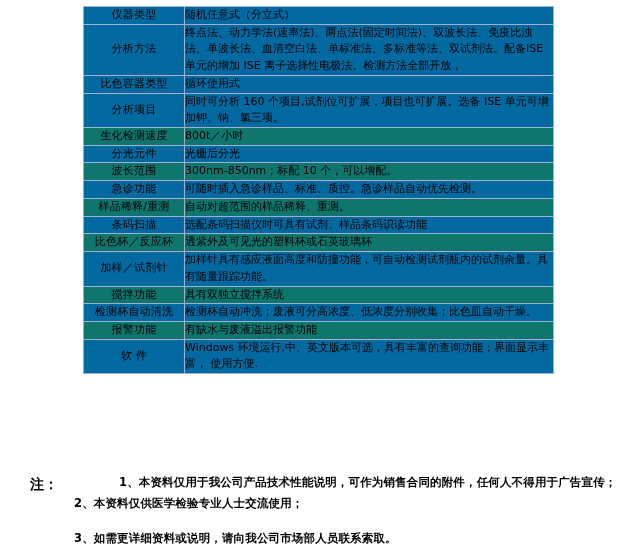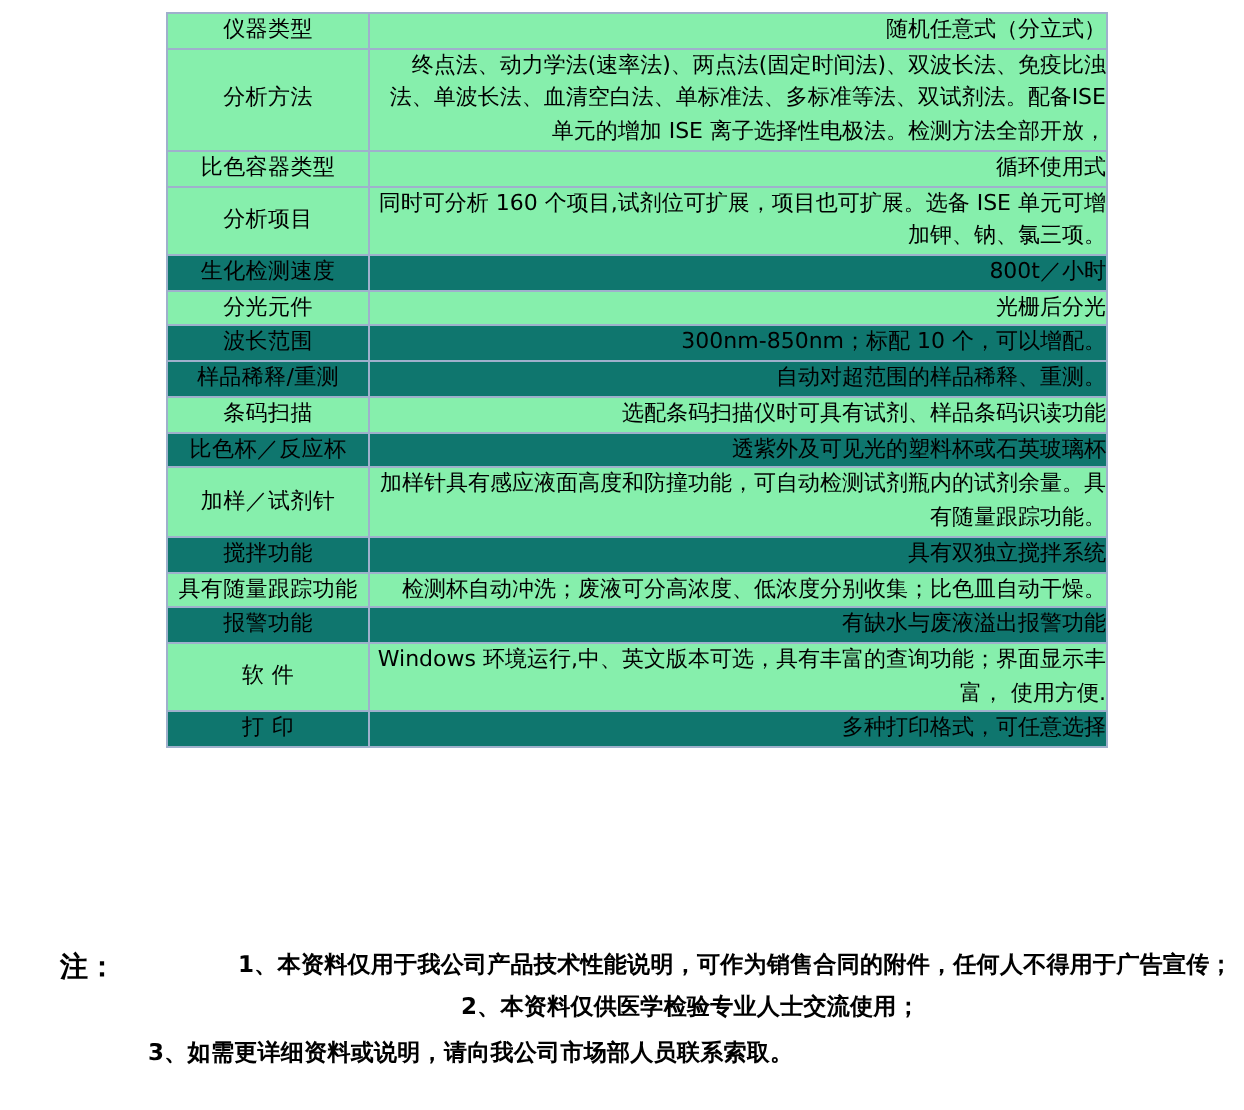--- a/index.html
+++ b/index.html
@@ -24,34 +24,34 @@
     table-layout: fixed;
   }
   #spec-table td {
     border: 1px solid #9fb0cc;
     padding: 0;
     vertical-align: middle;
     font-size: 11px;
     line-height: 1.52;
   }
   #spec-table tr.shaded td {
-    background: #86efac;
+    background: #0369a1;
   }
   #spec-table tr.plain td {
     background: #0f766e;
   }
   td.label-cell {
     width: 100px;
     text-align: center;
     padding: 2px 2px;
     letter-spacing: 0.2px;
   }
   td.value-cell {
     width: 368px;
-    text-align: right;
+    text-align: left;
     padding: 2px 5px 2px 6px;
   }
   .notes {
     position: absolute;
     left: 30px;
     top: 477px;
     width: 585px;
     font-size: 11.5px;
     font-weight: bold;
     line-height: 1.0;
@@ -71,21 +71,21 @@
   .notes-list {
     flex: 1;
   }
   .note-item {
     font-weight: bold;
     font-size: 11.5px;
     letter-spacing: 0.15px;
     white-space: nowrap;
   }
   .note-item.n1 { margin-bottom: 9px; margin-left: 45px; }
-  .note-item.n2 { margin-bottom: 12px; text-align: center; }
+  .note-item.n2 { margin-bottom: 24px; }
   .note-item.n3 { margin-bottom: 16px; }
 </style>
 </head>
 <body>
 
 <table id="spec-table">
   <tbody>
       <tr class="shaded">
         <td class="label-cell">仪器类型</td>
         <td class="value-cell">随机任意式（分立式）</td>
@@ -107,20 +107,24 @@
         <td class="value-cell">800t／小时</td>
       </tr>
       <tr class="shaded">
         <td class="label-cell">分光元件</td>
         <td class="value-cell">光栅后分光</td>
       </tr>
       <tr class="plain">
         <td class="label-cell">波长范围</td>
         <td class="value-cell">300nm-850nm；标配 10 个，可以增配。</td>
       </tr>
+      <tr class="shaded">
+        <td class="label-cell">急诊功能</td>
+        <td class="value-cell">可随时插入急诊样品、标准、质控。急诊样品自动优先检测。</td>
+      </tr>
       <tr class="plain">
         <td class="label-cell">样品稀释/重测</td>
         <td class="value-cell">自动对超范围的样品稀释、重测。</td>
       </tr>
       <tr class="shaded">
         <td class="label-cell">条码扫描</td>
         <td class="value-cell">选配条码扫描仪时可具有试剂、样品条码识读功能</td>
       </tr>
       <tr class="plain">
         <td class="label-cell">比色杯／反应杯</td>
@@ -128,34 +132,30 @@
       </tr>
       <tr class="shaded">
         <td class="label-cell">加样／试剂针</td>
         <td class="value-cell">加样针具有感应液面高度和防撞功能，可自动检测试剂瓶内的试剂余量。具有随量跟踪功能。</td>
       </tr>
       <tr class="plain">
         <td class="label-cell">搅拌功能</td>
         <td class="value-cell">具有双独立搅拌系统</td>
       </tr>
       <tr class="shaded">
-        <td class="label-cell">具有随量跟踪功能</td>
+        <td class="label-cell">检测杯自动清洗</td>
         <td class="value-cell">检测杯自动冲洗；废液可分高浓度、低浓度分别收集；比色皿自动干燥。</td>
       </tr>
       <tr class="plain">
         <td class="label-cell">报警功能</td>
         <td class="value-cell">有缺水与废液溢出报警功能</td>
       </tr>
       <tr class="shaded">
         <td class="label-cell">软    件</td>
         <td class="value-cell">Windows 环境运行,中、英文版本可选，具有丰富的查询功能；界面显示丰富， 使用方便.</td>
-      </tr>
-      <tr class="plain">
-        <td class="label-cell">打    印</td>
-        <td class="value-cell">多种打印格式，可任意选择</td>
       </tr>
     </tbody>
 </table>
 
 <div class="notes">
   <div class="notes-row">
     <div class="notes-label">注：</div>
     <div class="notes-list">
       <div class="note-item n1">1、本资料仅用于我公司产品技术性能说明，可作为销售合同的附件，任何人不得用于广告宣传；</div>
       <div class="note-item n2">2、本资料仅供医学检验专业人士交流使用；</div>

